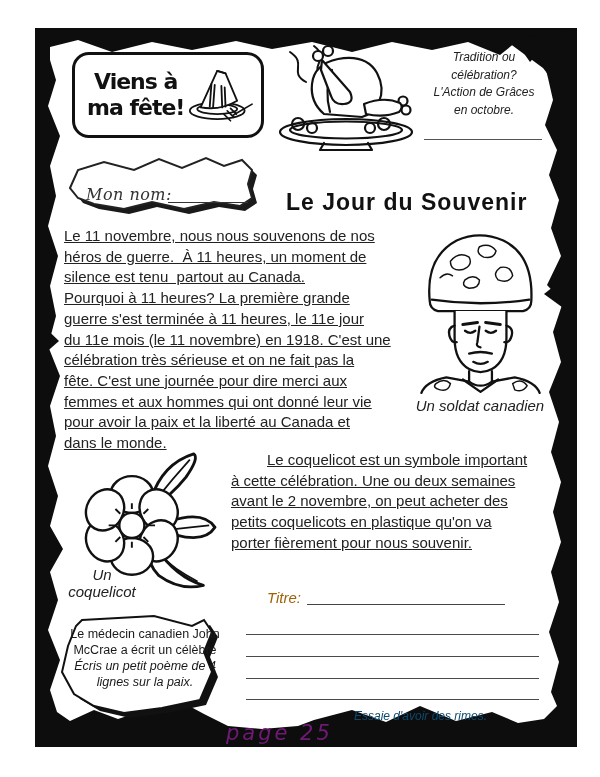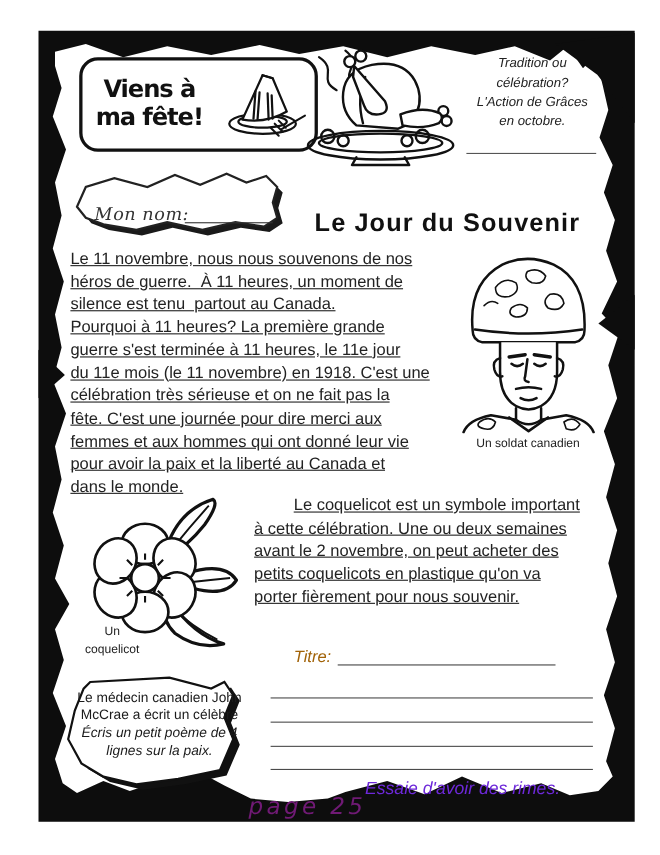--- a/index.html
+++ b/index.html
@@ -5,21 +5,21 @@
   html,body{margin:0;padding:0;background:#ffffff;}
   .sheet{
     position:relative;width:600px;height:777px;background:#ffffff;
     font-family:"Liberation Sans",sans-serif;color:#1d1d1d;overflow:hidden;
   }
   .abs{position:absolute;}
   svg{display:block;}
   .pre{white-space:pre;}
   
   .party-box{
-    left:72px;top:52px;width:217px;height:86px;
+    left:72px;top:52px;width:192px;height:86px;
     border:3px solid #111;border-radius:17px;background:#fff;
     display:flex;align-items:center;justify-content:space-between;
     padding:0 6px 0 12px;box-sizing:border-box;
   }
   .party-label{
     font-family:"DejaVu Sans",sans-serif;font-weight:bold;
     font-size:22px;line-height:26px;letter-spacing:-1px;text-align:center;color:#111;
   }
   .tradition{
     left:405px;top:49px;width:158px;text-align:center;
@@ -34,28 +34,28 @@
   .name-banner{left:64px;top:154px;width:204px;height:66px;}
   .name-label{
     left:86px;top:185px;font-family:"DejaVu Serif",serif;font-style:italic;
     font-size:16px;color:#333;letter-spacing:.5px;
   }
   .name-line{left:168px;top:202px;width:80px;border-top:1.4px solid #333;}
   
   .para{font-size:15px;line-height:20.7px;color:#222;text-decoration:underline;}
   .para1{left:64px;top:226px;}
   .para2{left:231px;top:450px;text-indent:36px;}
-  .caption{font-size:11px;color:#222;text-align:center;}
+  .caption{font-style:italic;font-size:15px;color:#222;text-align:center;}
   .soldier-cap{left:412px;top:397px;width:136px;}
   .poppy-cap{left:52px;top:566px;width:100px;line-height:17px;}
   
   .titre-label{left:267px;top:589px;font-style:italic;font-size:15px;color:#a16207;}
   .titre-line{left:307px;top:604px;width:198px;border-top:1.6px solid #444;}
   .wline{left:246px;width:293px;border-top:1.6px solid #4a4a4a;height:0;}
-  .hint{left:328px;top:709px;width:185px;text-align:center;font-style:italic;font-size:16px;color:#6d28d9;}
+  .hint{left:328px;top:709px;width:185px;text-align:center;font-style:italic;font-size:12px;color:#0c4a6e;}
   .pagenum{
     left:226px;top:721px;font-style:italic;font-size:21px;color:#701a75;
     letter-spacing:3px;font-family:"DejaVu Sans",sans-serif;
   }
   
   .mccrae{left:54px;top:614px;width:186px;height:116px;}
   .mccrae-text{
     position:absolute;left:12px;top:12px;width:158px;text-align:center;
     font-size:12.5px;line-height:16px;color:#1a1a1a;
   }

